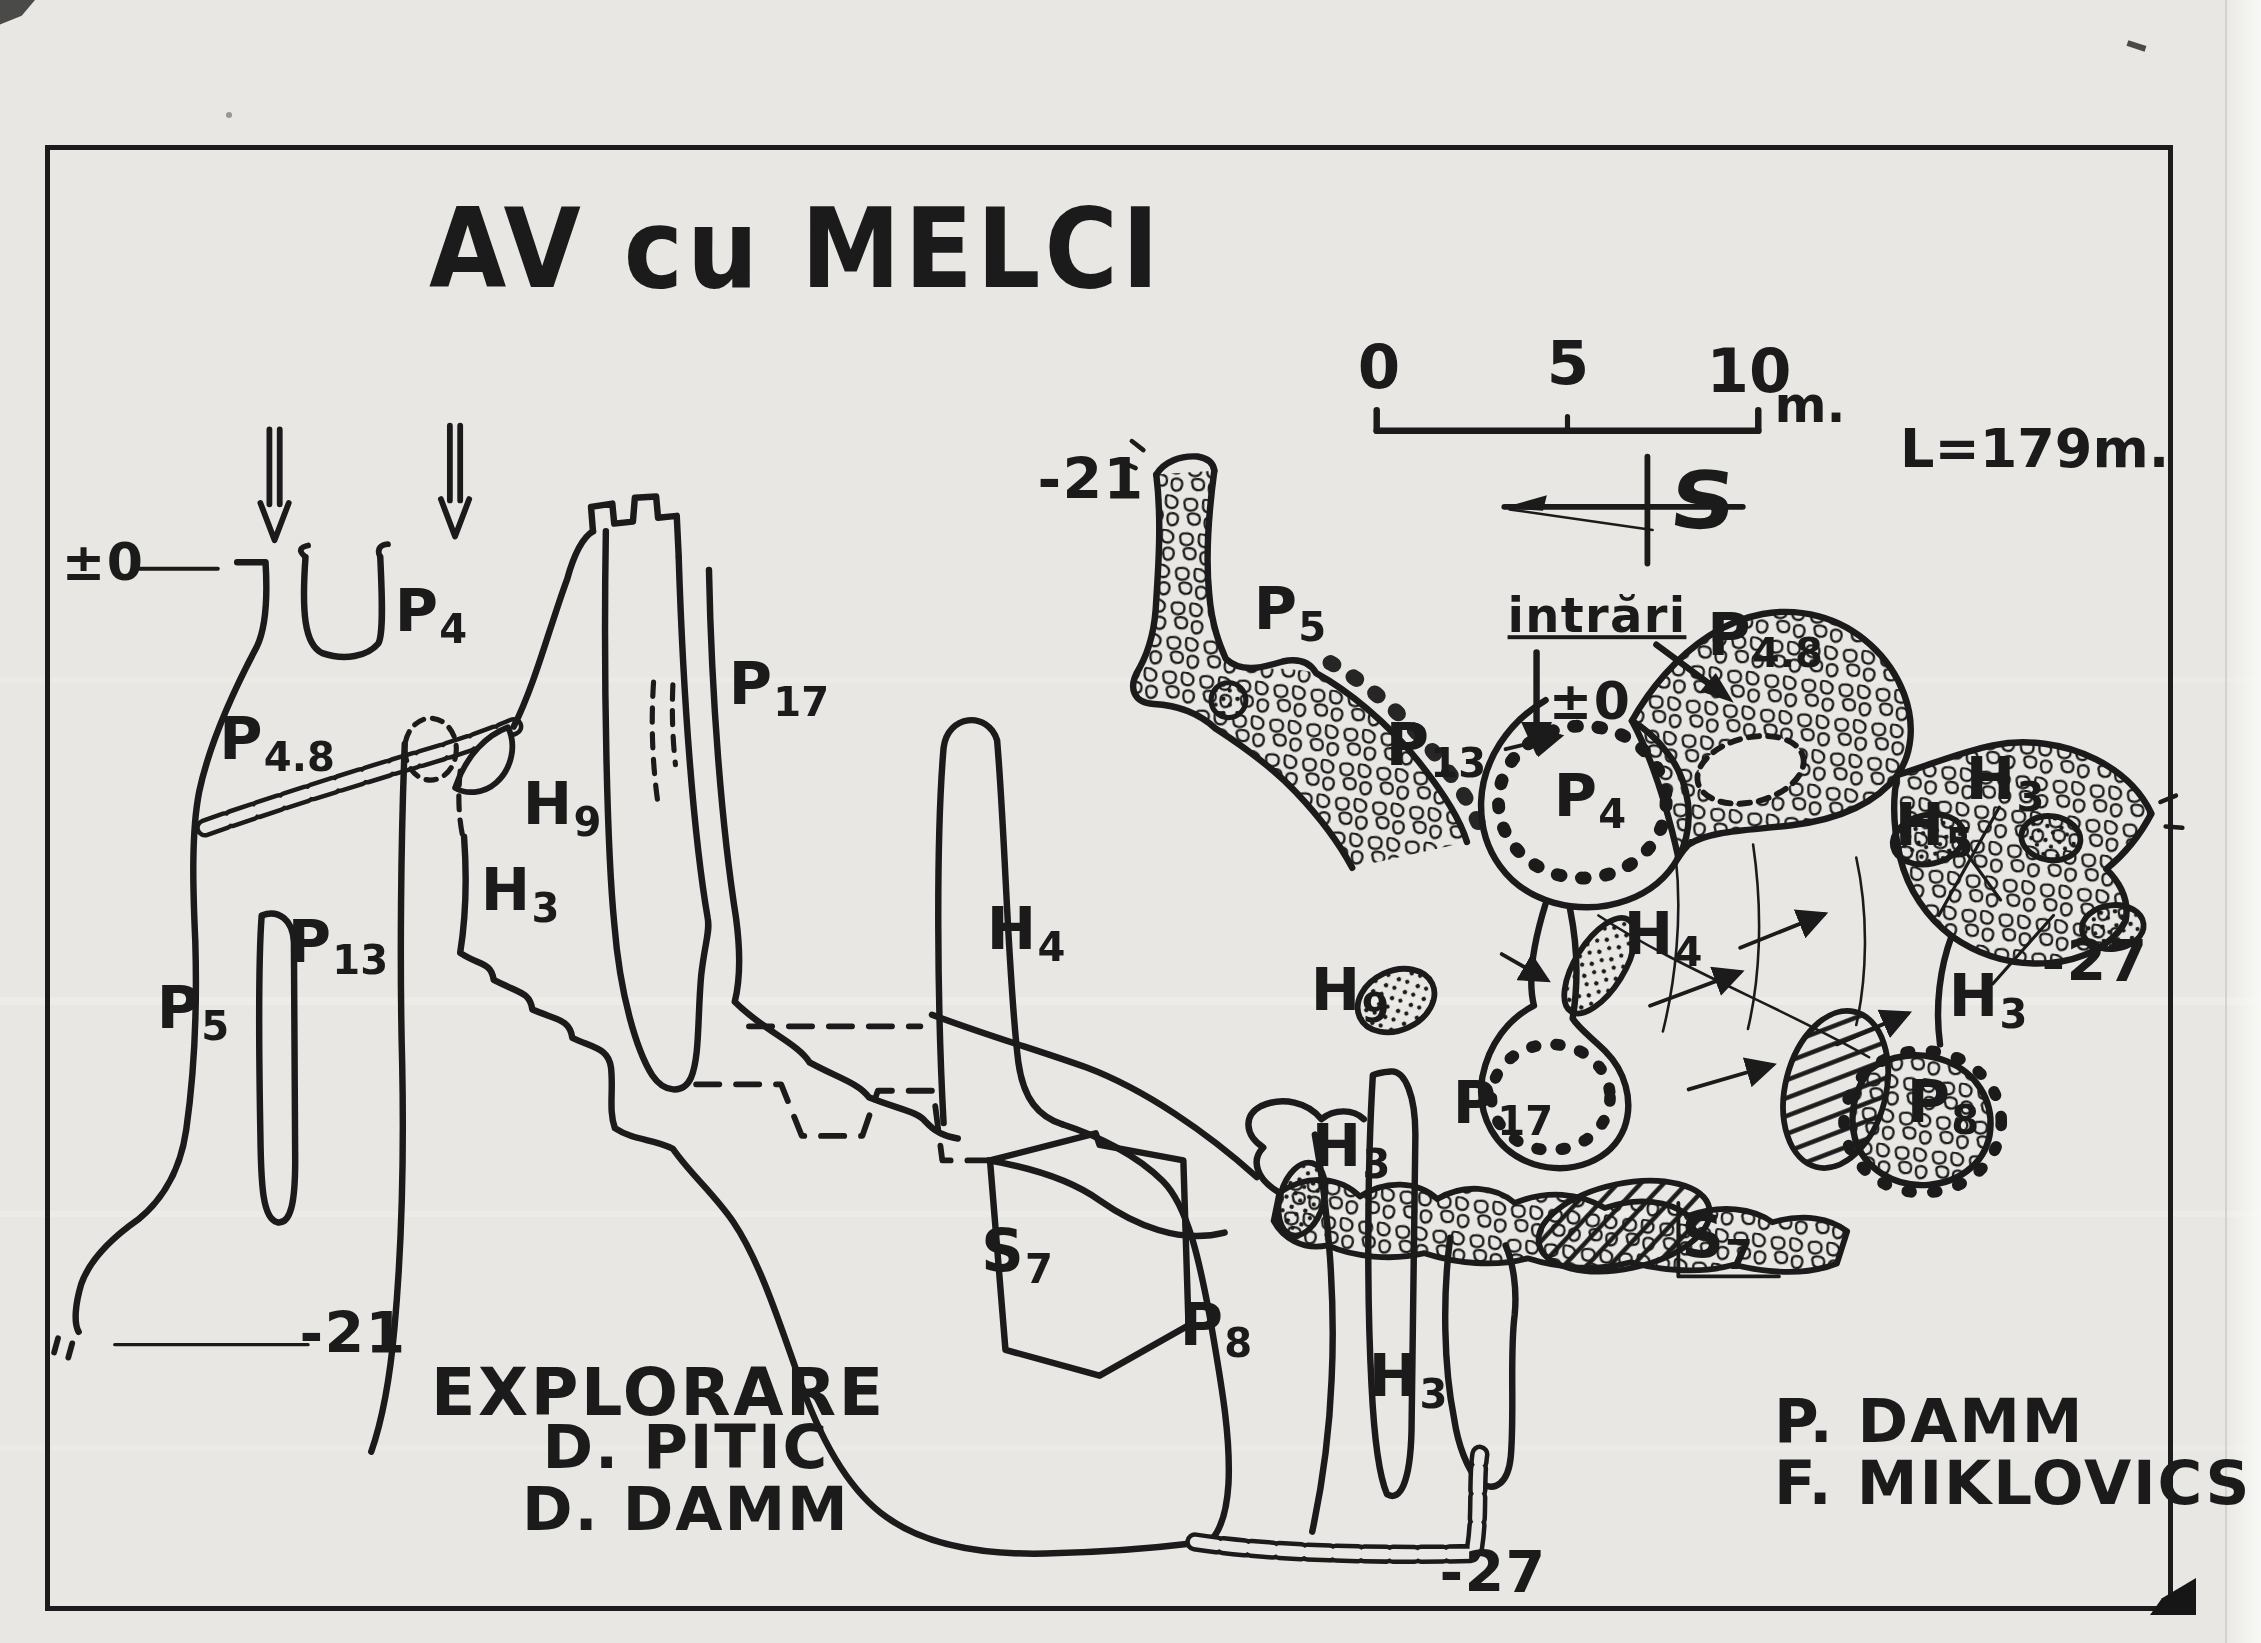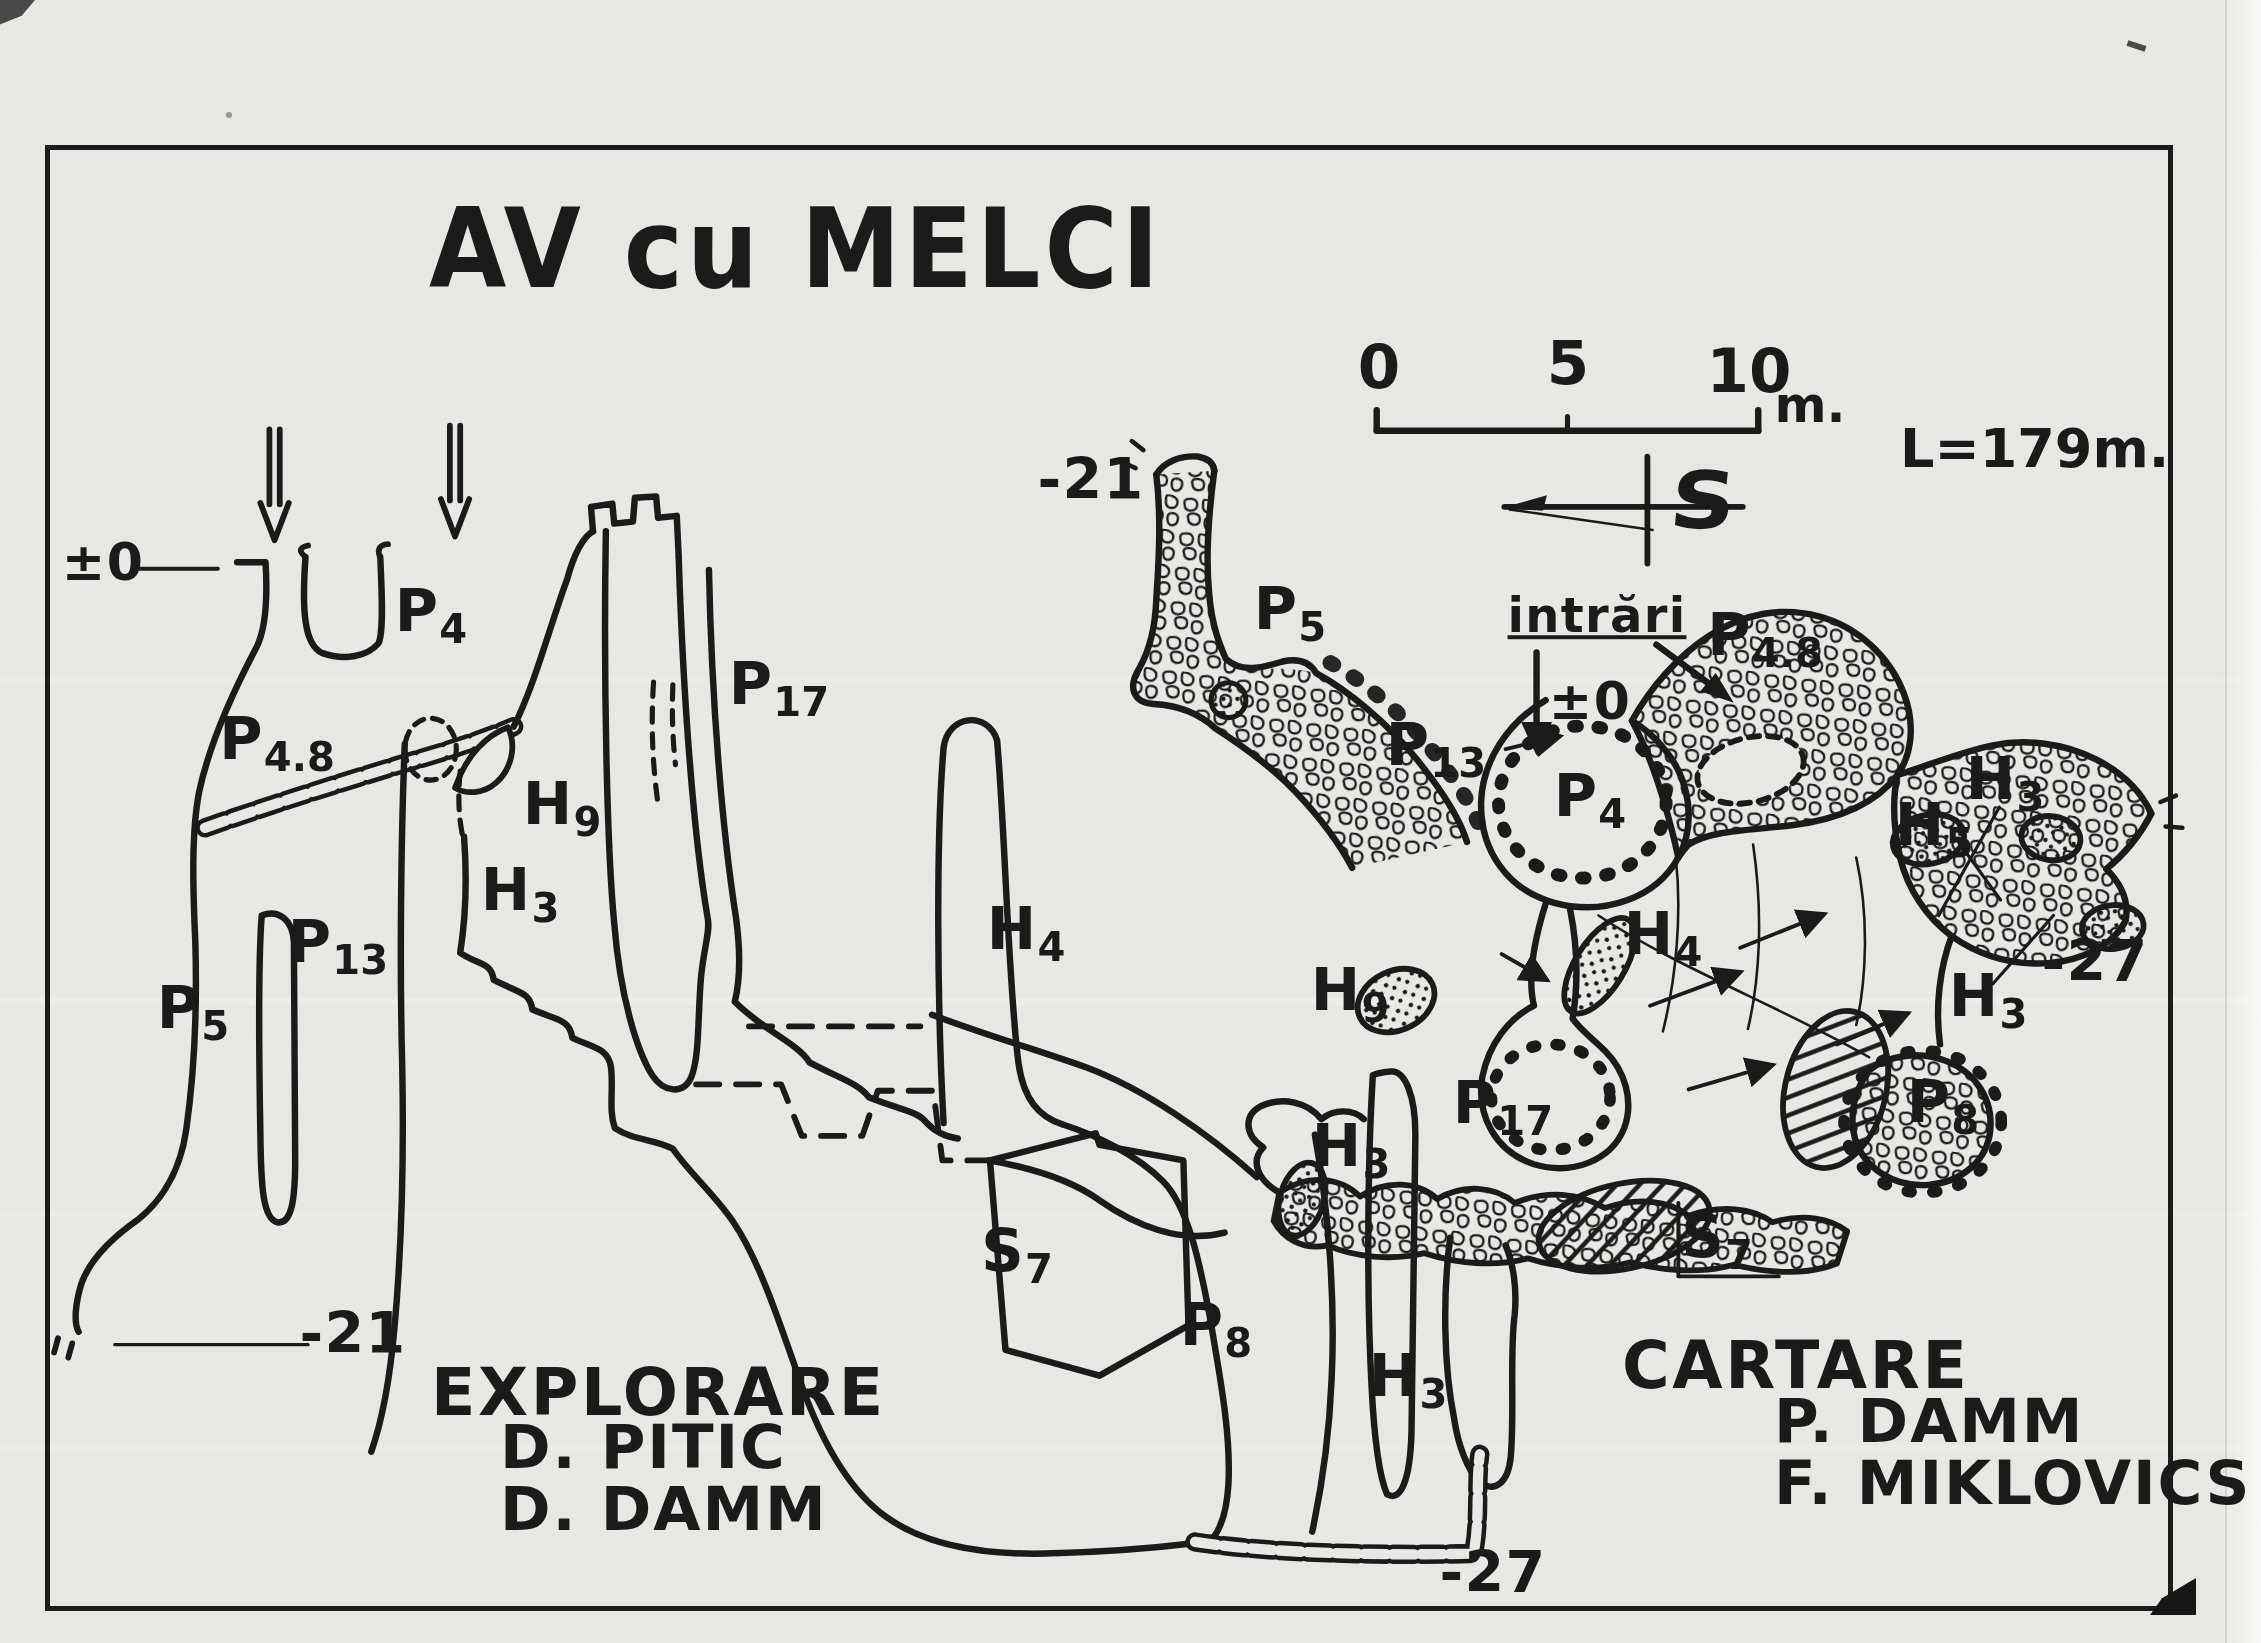--- a/index.html
+++ b/index.html
@@ -245,25 +245,24 @@
       <div class="map-label" style="left: 1351px; top: 1153px; font-size: 59px;"><span class="lm">H</span><span class="ls">3</span></div>
       <div class="map-label" style="left: 1934px; top: 816px; font-size: 59px; margin-top: 16px;"><span class="lm">H</span><span class="ls">5</span></div>
       <div class="map-label" style="left: 2005px; top: 786px; font-size: 59px;"><span class="lm">H</span><span class="ls">3</span></div>
       <div class="map-label" style="left: 2095px; top: 964px; font-size: 57px;"><span class="lm">-27</span></div>
       <div class="map-label" style="left: 1988px; top: 1003px; font-size: 59px;"><span class="lm">H</span><span class="ls">3</span></div>
       <div class="map-label" style="left: 1943px; top: 1109px; font-size: 59px;"><span class="lm">P</span><span class="ls">8</span></div>
       <div class="map-label" style="left: 1717px; top: 1244px; font-size: 59px;"><span class="lm">S</span><span class="ls">7</span></div>
     </div>
 
   <div class="credit-head" style="left:431px;top:1355px;">EXPLORARE</div>
-  <div class="credit-names" style="left:500px;top:1416px;">
+  <div class="credit-names" style="left:522px;top:1416px;text-align:center;">
       <div class="credit-name">D. PITIC</div>
       <div class="credit-name">D. DAMM</div>
     </div>
 
-  <div class="credit-head" style="left:1622px;top:1328px;">CARTARE</div>
   <div class="credit-names" style="left:1774px;top:1390px;">
       <div class="credit-name">P. DAMM</div>
       <div class="credit-name">F. MIKLOVICS</div>
     </div>
 
 </div>
 
 
 </body></html>

